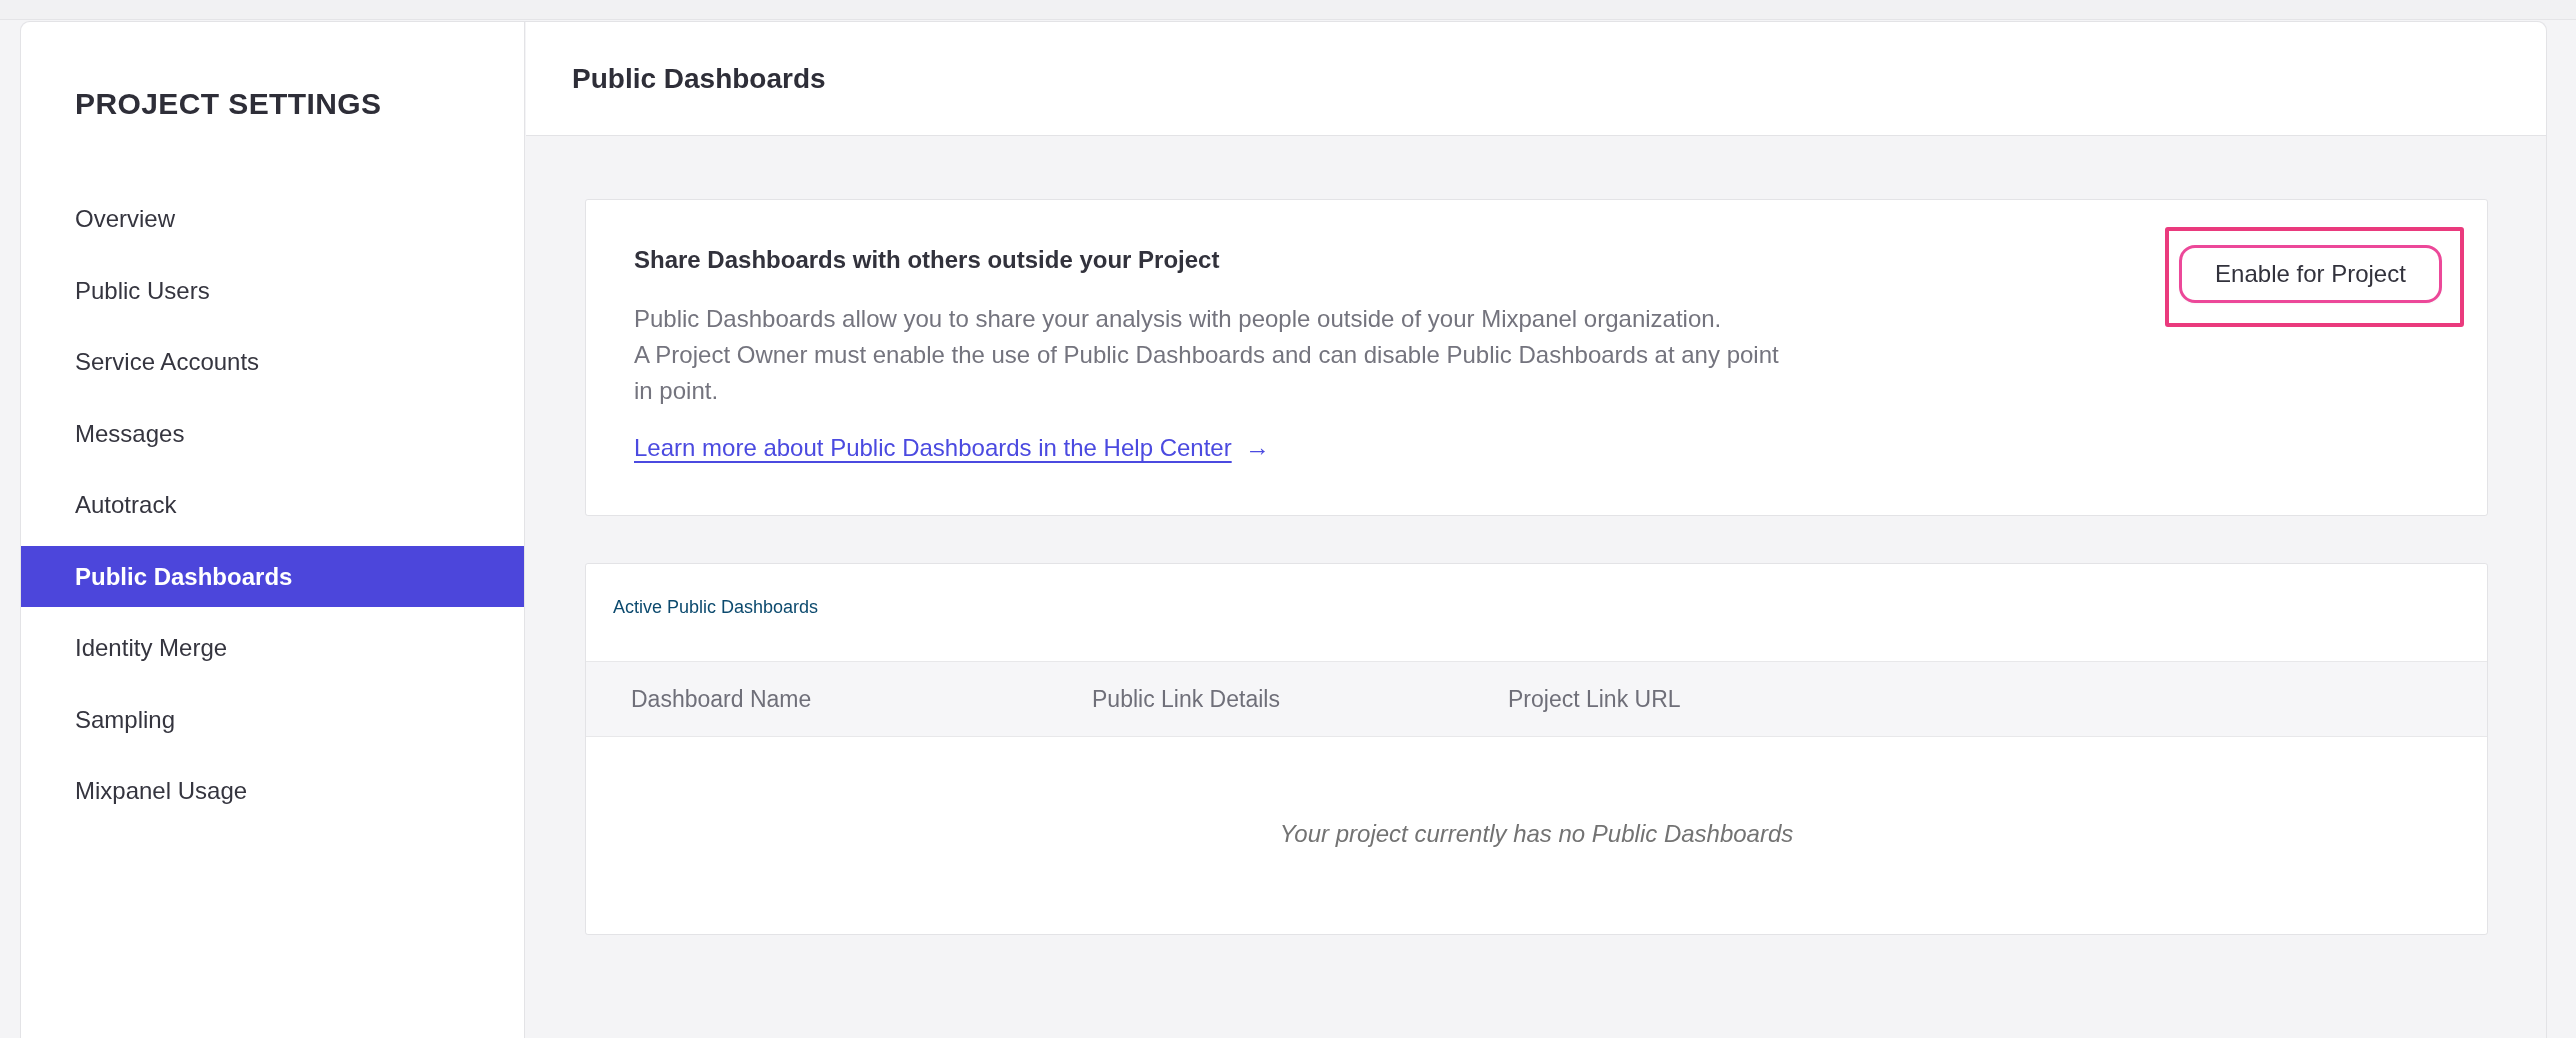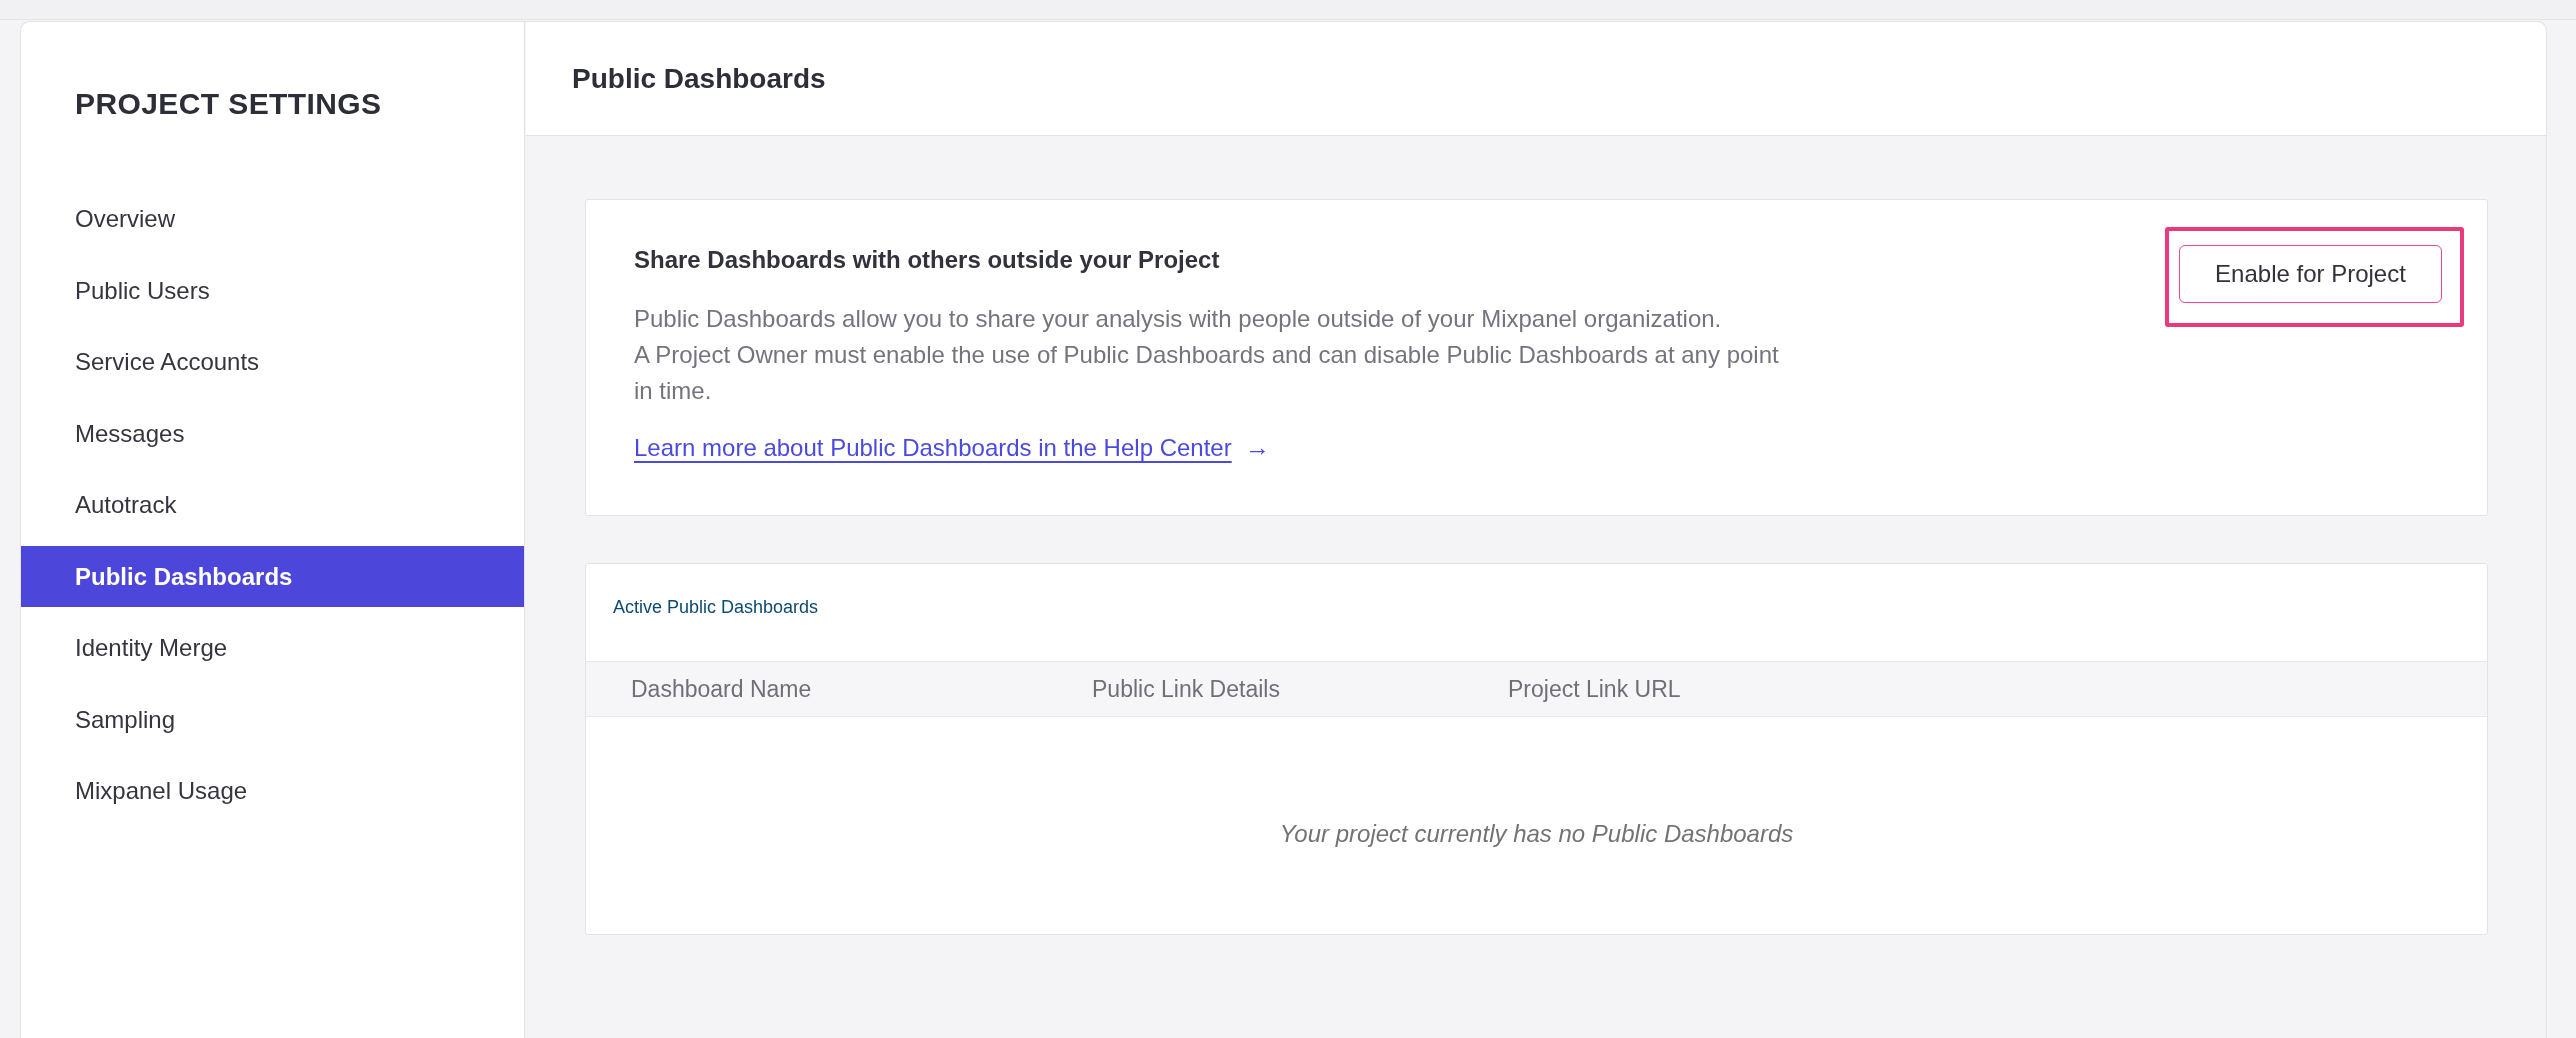--- a/index.html
+++ b/index.html
@@ -74,33 +74,33 @@
   }
   .help-link .link-text { text-decoration: underline; text-underline-offset: 4.8px; }
   .help-link .arrow { margin-left: 13.4px; text-decoration: none; font-size: 25px; }
 
   .highlight-box {
     position: absolute; left: 1579px; top: 27px; width: 299px; height: 100px;
     border: 4.8px solid #ea3a7d; border-radius: 2.9px; pointer-events: none;
   }
   .enable-btn {
     position: absolute; left: 1593px; top: 45px; width: 263px; height: 58px;
-    background: #ffffff; border: 1px solid #ec4899; border-radius: 6px;
+    background: #ffffff; border: 3px solid #ec4899; border-radius: 16px;
     font-family: "Liberation Sans", sans-serif;
     font-size: 24px; font-weight: 500; color: #32323c;
     display: flex; align-items: center; justify-content: center;
     box-shadow: 0 1px 1.9px rgba(0,0,0,0.04); cursor: pointer;
   }
 
   .active-title {
     position: absolute; left: 27px; top: 33px;
     font-size: 18px; font-weight: normal; color: #0c4a6e;
   }
   .table-head {
-    position: absolute; left: 0; right: 0; top: 97px; height: 56px;
+    position: absolute; left: 0; right: 0; top: 97px; height: 76px;
     background: #f6f6f8;
     border-top: 1px solid #e8e8ea; border-bottom: 1px solid #e8e8ea;
     display: flex; align-items: center; padding-left: 45px;
     font-size: 23px; color: #6f6f79;
   }
   .table-head .col-1 { width: 461px; }
   .table-head .col-2 { width: 416px; }
   .empty-msg {
     position: absolute; left: 0; right: 0; top: 256px;
     text-align: center; font-style: italic; font-size: 24px; color: #737373;
@@ -132,21 +132,21 @@
     <h1 class="page-title">Public Dashboards</h1>
   </header>
 
   <main class="content">
 
     <section class="card share-card">
       <div class="share-title">Share Dashboards with others outside your Project</div>
       <div class="share-desc">
         <div>Public Dashboards allow you to share your analysis with people outside of your Mixpanel organization.</div>
         <div>A Project Owner must enable the use of Public Dashboards and can disable Public Dashboards at any point</div>
-        <div>in time.</div>
+        <div>in point.</div>
       </div>
       <a class="help-link">
         <span class="link-text">Learn more about Public Dashboards in the Help Center</span>
         <span class="arrow">→</span>
       </a>
       <div class="highlight-box"></div>
       <button class="enable-btn">Enable for Project</button>
     </section>
 
     <section class="card active-card">

